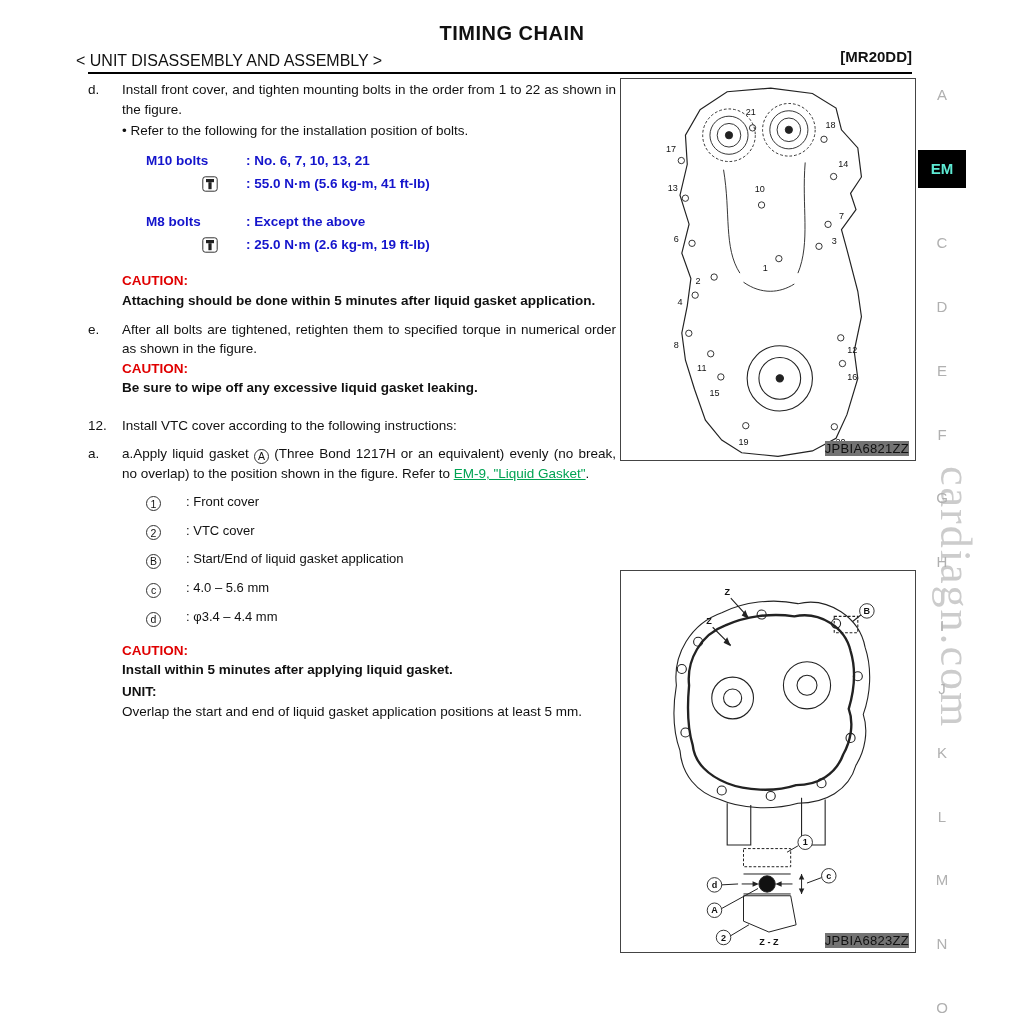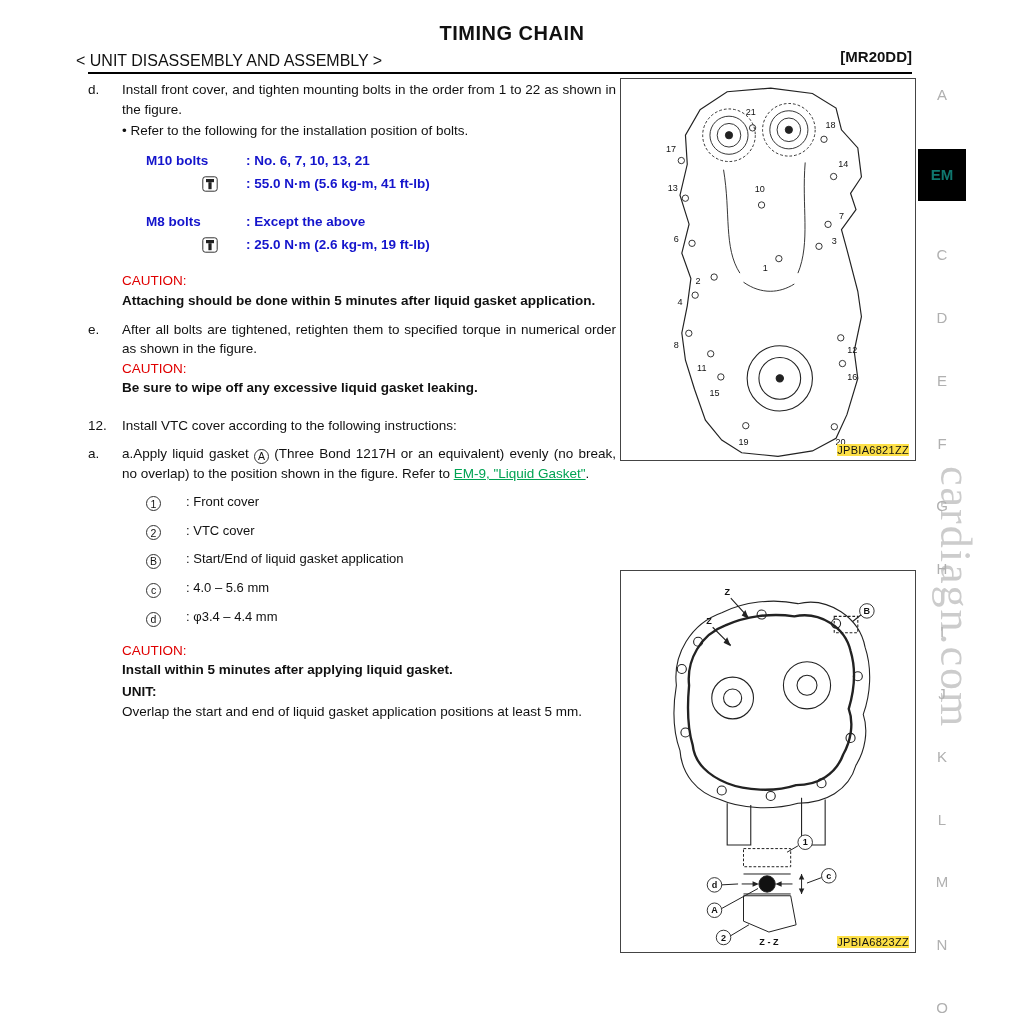--- a/index.html
+++ b/index.html
@@ -28,44 +28,44 @@
 
   .specs{margin:8px 0 4px 58px;color:var(--spec-blue);font-weight:bold;}
   .spec-group{margin-bottom:15px;}
   .spec-row{display:flex;line-height:1.7;align-items:center;}
   .spec-left{width:100px;flex:none;}
   .spec-icon-cell{width:100px;flex:none;display:flex;justify-content:flex-end;padding-right:28px;}
   .bolt-icon{display:inline-block;width:16px;height:16px;}
   .bolt-icon svg{display:block;}
 
   .indent{margin-left:34px;}
-  .caution-label{color:var(--caution-red);font-weight:normal;text-align:left;}
+  .caution-label{color:var(--caution-red);font-weight:bold;text-align:left;}
   .caution-text{font-weight:bold;margin-bottom:9px;}
   .note-label{font-weight:bold;text-align:left;}
 
   .link{color:var(--link-green);text-decoration:underline;cursor:pointer;}
 
   .circle{display:inline-flex;width:15px;height:15px;border:1px solid #333;border-radius:50%;
           align-items:center;justify-content:center;font-size:10.5px;line-height:1;
           font-weight:normal;background:#fff;vertical-align:-2px;}
   .legend{margin:6px 0 14px 58px;text-align:left;}
   .legend-row{display:flex;align-items:center;margin-bottom:10px;font-size:13px;}
   .legend-sym{width:40px;flex:none;}
 
   .figure-box{position:absolute;left:620px;width:296px;height:383px;border:1px solid #444;background:#fff;}
   #fig1{top:78px;} #fig2{top:570px;}
   .diagram{position:absolute;left:0;top:0;width:100%;height:100%;}
-  .fig-caption{position:absolute;right:6px;bottom:4px;font-size:11px;letter-spacing:.3px;background:#fde047;text-align:center;}
+  .fig-caption{position:absolute;right:6px;bottom:4px;font-size:13px;letter-spacing:.3px;background:#737373;text-align:center;}
   .callout-num{font-size:10px;font-family:"Liberation Sans",sans-serif;fill:#111;}
   .fig-label{font-size:10px;font-family:"Liberation Sans",sans-serif;fill:#111;font-weight:bold;}
 
   .sidebar{position:absolute;left:916px;top:86px;height:930px;width:52px;z-index:3;
            display:flex;flex-direction:column;justify-content:space-between;align-items:center;}
   .tab{color:#b0b0b0;font-size:15px;cursor:pointer;}
-  .tab.active{background:var(--active-tab-bg);color:#0f766e;font-weight:bold;width:48px;height:52px;
+  .tab.active{background:var(--active-tab-bg);color:#5eead4;font-weight:bold;width:48px;height:38px;
               display:flex;align-items:center;justify-content:center;}
 
   .watermark{position:absolute;left:930px;top:466px;height:380px;z-index:1;
              writing-mode:vertical-rl;font-family:"Liberation Serif",serif;
              font-size:44px;color:#cccccc;letter-spacing:2px;}
 </style>
 </head>
 <body>
 
 <div class="page">

